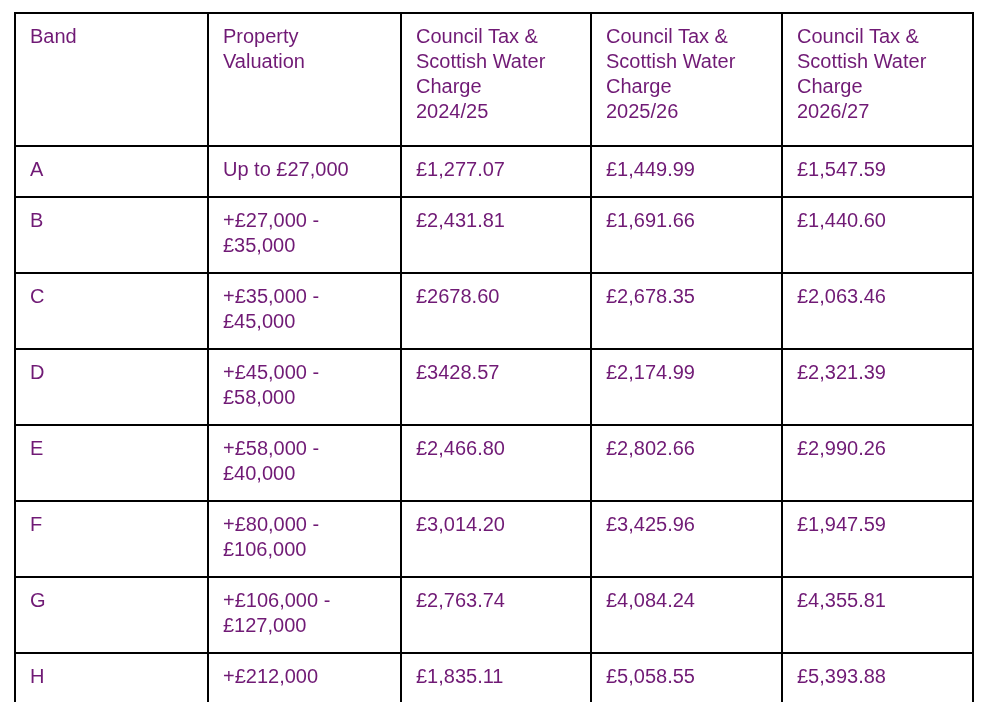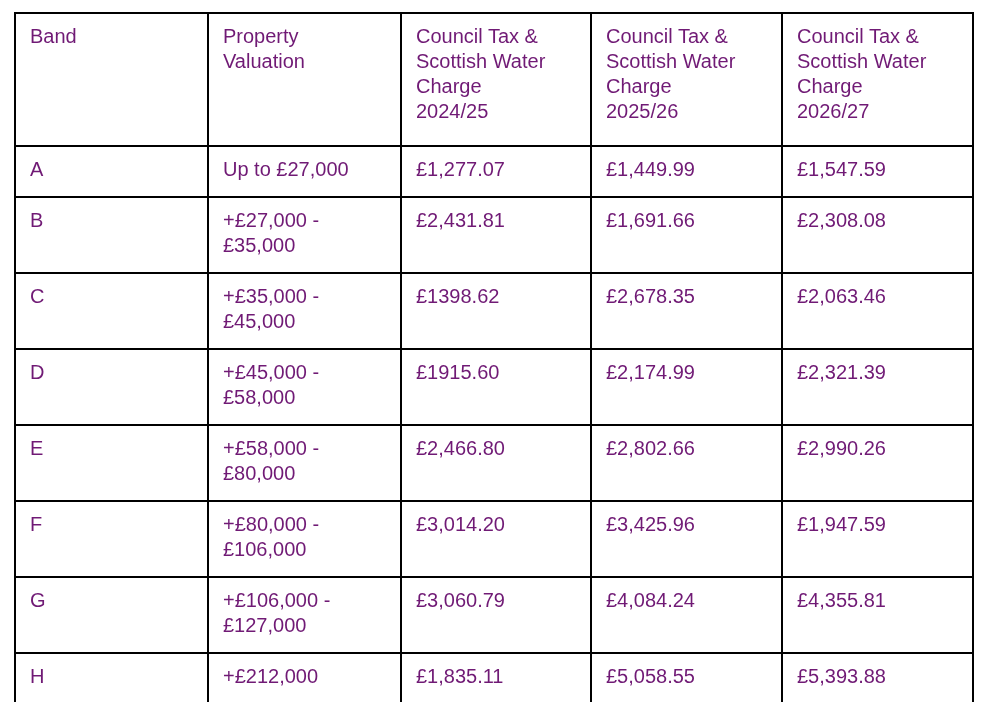--- a/index.html
+++ b/index.html
@@ -135,66 +135,66 @@
             <span class="cell-text">+£27,000 -
 £35,000</span>
           </td>
         <td>
             <span class="cell-text">£2,431.81</span>
           </td>
         <td>
             <span class="cell-text">£1,691.66</span>
           </td>
         <td>
-            <span class="cell-text">£2,308.08</span>
+            <span class="cell-text">£1,440.60</span>
           </td>
       </tr>
       <tr class="row-double">
         <td>
             <span class="cell-text">C</span>
           </td>
         <td>
             <span class="cell-text">+£35,000 -
 £45,000</span>
           </td>
         <td>
-            <span class="cell-text">£1398.62</span>
+            <span class="cell-text">£2678.60</span>
           </td>
         <td>
             <span class="cell-text">£2,678.35</span>
           </td>
         <td>
             <span class="cell-text">£2,063.46</span>
           </td>
       </tr>
       <tr class="row-double">
         <td>
             <span class="cell-text">D</span>
           </td>
         <td>
             <span class="cell-text">+£45,000 -
 £58,000</span>
           </td>
         <td>
-            <span class="cell-text">£1915.60</span>
+            <span class="cell-text">£3428.57</span>
           </td>
         <td>
             <span class="cell-text">£2,174.99</span>
           </td>
         <td>
             <span class="cell-text">£2,321.39</span>
           </td>
       </tr>
       <tr class="row-double">
         <td>
             <span class="cell-text">E</span>
           </td>
         <td>
             <span class="cell-text">+£58,000 -
-£80,000</span>
+£40,000</span>
           </td>
         <td>
             <span class="cell-text">£2,466.80</span>
           </td>
         <td>
             <span class="cell-text">£2,802.66</span>
           </td>
         <td>
             <span class="cell-text">£2,990.26</span>
           </td>
@@ -219,21 +219,21 @@
       </tr>
       <tr class="row-double">
         <td>
             <span class="cell-text">G</span>
           </td>
         <td>
             <span class="cell-text">+£106,000 -
 £127,000</span>
           </td>
         <td>
-            <span class="cell-text">£3,060.79</span>
+            <span class="cell-text">£2,763.74</span>
           </td>
         <td>
             <span class="cell-text">£4,084.24</span>
           </td>
         <td>
             <span class="cell-text">£4,355.81</span>
           </td>
       </tr>
       <tr class="row-single">
         <td>

